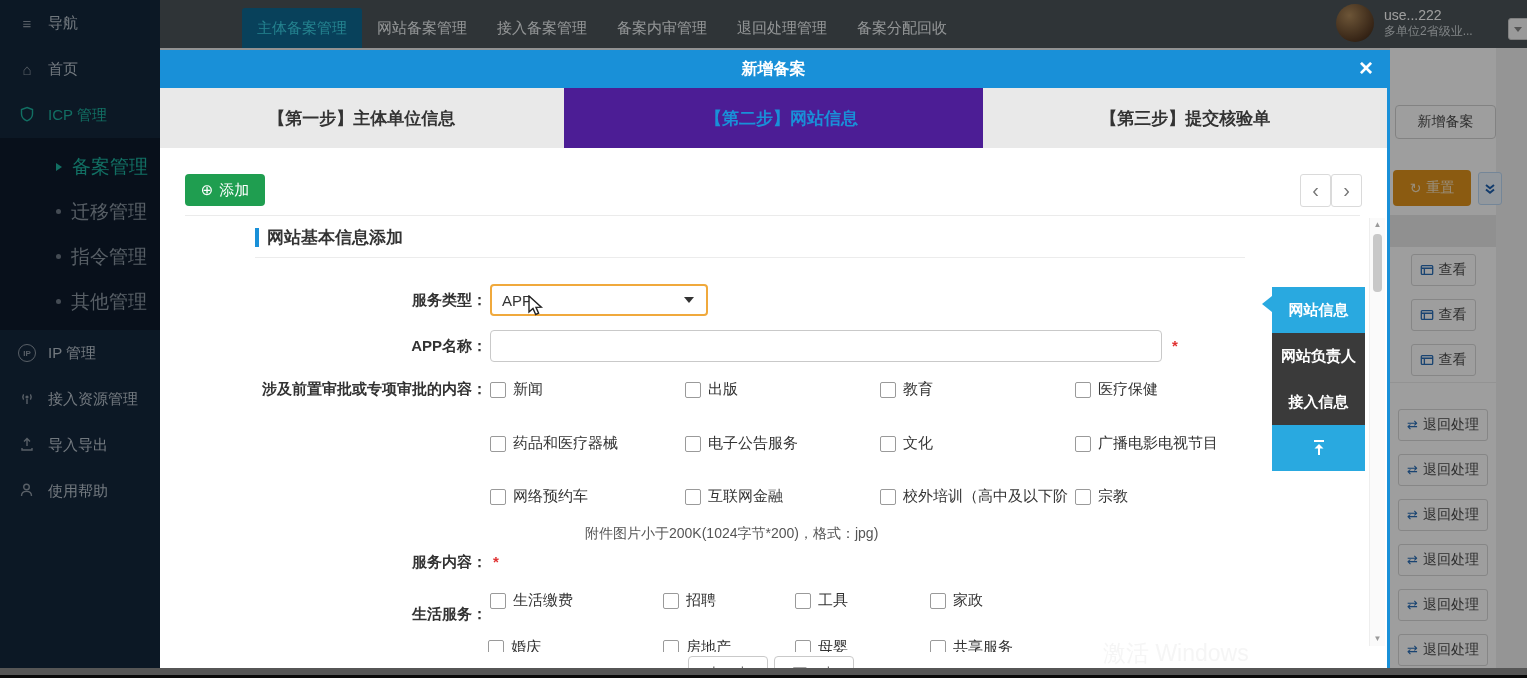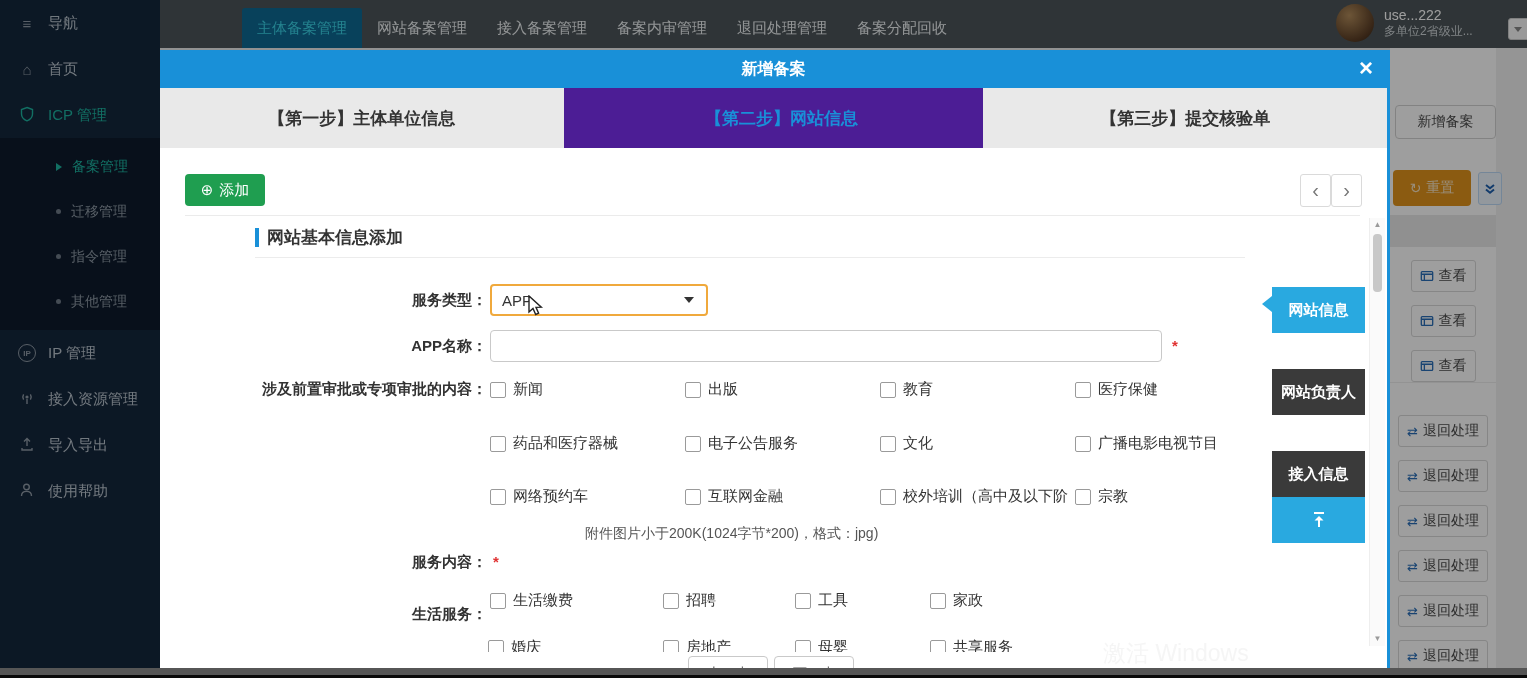--- a/index.html
+++ b/index.html
@@ -6,21 +6,21 @@
   #screen{position:relative;width:1527px;height:678px;overflow:hidden;background:#ececec;}
   .ab{position:absolute;}
 
   
   #bg{position:absolute;inset:0;z-index:1;}
   #sidebar{position:absolute;left:0;top:0;width:160px;height:668px;background:#14273c;color:#b9c3cd;}
   .sb-item{display:flex;align-items:center;height:46px;padding-left:18px;font-size:15px;gap:12px;cursor:pointer;}
   .sb-item .ic{width:18px;text-align:center;color:#8f9aa6;font-size:15px;}
   .sb-item.teal, .sb-item.teal .ic{color:#1db3a0;}
   #sb-sub{background:#0d1b2c;padding:6px 0;}
-  .sb-sub-item{display:flex;align-items:center;height:45px;padding-left:56px;font-size:14px;color:#8d98a4;gap:10px;cursor:pointer;}
+  .sb-sub-item{display:flex;align-items:center;height:45px;padding-left:56px;font-size:19px;color:#8d98a4;gap:10px;cursor:pointer;}
   .sb-sub-item .dot{width:5px;height:5px;border-radius:50%;background:#6f7b88;}
   .sb-sub-item.active{color:#1db3a0;}
   .sb-sub-item.active .tri{width:0;height:0;border-left:6px solid #1db3a0;border-top:4px solid transparent;border-bottom:4px solid transparent;}
   .ic-circle{width:16px;height:16px;border:1px solid #8f9aa6;border-radius:50%;font-size:8px;font-weight:bold;display:flex;align-items:center;justify-content:center;color:#8f9aa6;}
   svg.ic-svg{width:16px;height:16px;stroke:#8f9aa6;fill:none;stroke-width:1.4;}
   .teal svg.ic-svg{stroke:#1db3a0;}
 
   #topbar{position:absolute;left:160px;top:0;width:1367px;height:48px;background:#4d5559;display:flex;align-items:center;padding-left:82px;box-sizing:border-box;}
   .top-tab{font-size:15px;color:#ecf0f2;padding:0 15px;height:40px;line-height:40px;margin-top:8px;cursor:pointer;white-space:nowrap;}
   .top-tab.active{background:#0e6a94;color:#3ad2e6;border-radius:3px 3px 0 0;}
@@ -33,21 +33,21 @@
 
   
   #rightpanel{position:absolute;left:1390px;top:48px;width:106px;height:620px;background:#ffffff;}
   #right-margin{position:absolute;left:1496px;top:48px;width:31px;height:620px;background:#f1f1f1;}
   .btn-plain{background:#fff;border:1px solid #d2d2d2;border-radius:4px;color:#4a4a4a;font-size:14px;display:flex;align-items:center;justify-content:center;gap:5px;box-sizing:border-box;cursor:pointer;}
   #btn-new{left:1395px;top:105px;width:101px;height:34px;}
   #btn-reset{left:1393px;top:170px;width:78px;height:36px;background:#e0941c;border:none;border-radius:4px;color:#f7e3c2;font-size:14px;display:flex;align-items:center;justify-content:center;gap:5px;cursor:pointer;}
   #btn-expand{left:1478px;top:172px;width:22px;height:31px;background:#eef6fd;border:1px solid #bcd8f5;border-radius:3px;display:flex;flex-direction:column;align-items:center;justify-content:center;cursor:pointer;}
   #btn-expand svg{width:12px;height:12px;stroke:#1d5fae;fill:none;stroke-width:2;}
   #tbl-head{left:1390px;top:215px;width:106px;height:32px;background:#e8e8e8;border-bottom:1px solid #d6d6d6;}
-  .data-row{left:1390px;width:106px;height:45px;border-bottom:1px solid #ededed;display:flex;align-items:flex-end;justify-content:center;background:#fff;}
+  .data-row{left:1390px;width:106px;height:45px;border-bottom:1px solid #ededed;display:flex;align-items:center;justify-content:center;background:#fff;}
   .row-btn{background:#fff;border:1px solid #d8d8d8;border-radius:3px;height:30px;display:flex;align-items:center;gap:5px;padding:0 8px;font-size:14px;color:#4a4a4a;cursor:pointer;white-space:nowrap;}
   .row-btn .bic{color:#2a6fb8;font-size:13px;}
   svg.tbl{width:14px;height:14px;stroke:#2a6fb8;fill:none;stroke-width:1.5;}
 
   
   #overlay{position:absolute;inset:0;background:rgba(0,0,0,0.38);z-index:5;}
 
   
   #modal{position:absolute;left:160px;top:50px;width:1230px;height:628px;background:#fff;z-index:10;border-right:3px solid #1990d8;box-sizing:border-box;}
   #modal-header{height:38px;background:#1990d8;display:flex;align-items:center;justify-content:center;position:relative;}
@@ -77,21 +77,21 @@
   
   #scrollbar{left:1209px;top:168px;width:15px;height:428px;background:#fafafa;border-left:1px solid #eee;display:flex;flex-direction:column;align-items:center;}
   #scrollbar .arrow{font-size:8px;color:#9a9a9a;line-height:10px;padding:2px 0;cursor:pointer;}
   #scroll-thumb{width:9px;height:58px;background:#c8c8c8;border-radius:4px;margin-top:2px;cursor:pointer;}
   #scroll-spacer{flex:1;}
 
   
   #side-tabs{position:absolute;left:1272px;top:270px;width:93px;z-index:11;}
   .side-tab{height:46px;display:flex;align-items:center;justify-content:center;font-size:15px;font-weight:bold;color:#fff;cursor:pointer;}
   .side-tab.blue{background:#29a9e0;margin-top:17px;}
-  .side-tab.dark{background:#3a3a3a;margin-top:36px;}
+  .side-tab.dark{background:#3a3a3a;}
   #side-pointer{position:absolute;left:-10px;top:9px;width:0;height:0;border-right:10px solid #29a9e0;border-top:8px solid transparent;border-bottom:8px solid transparent;}
   #btn-top{height:46px;background:#29a9e0;display:flex;align-items:center;justify-content:center;cursor:pointer;}
   #btn-top svg{width:22px;height:22px;stroke:#fff;fill:#fff;stroke-width:2;}
 
   
   #watermark{position:absolute;left:1103px;top:638px;z-index:15;font-size:23px;color:rgba(242,242,242,0.78);}
   #bar-gray{position:absolute;left:0;top:668px;width:1527px;height:7px;background:#565656;z-index:20;}
   #bar-black{position:absolute;left:0;top:675px;width:1527px;height:3px;background:#0a0a0a;z-index:20;}
   #cursor{position:absolute;left:527px;top:295px;z-index:30;}
 </style>

